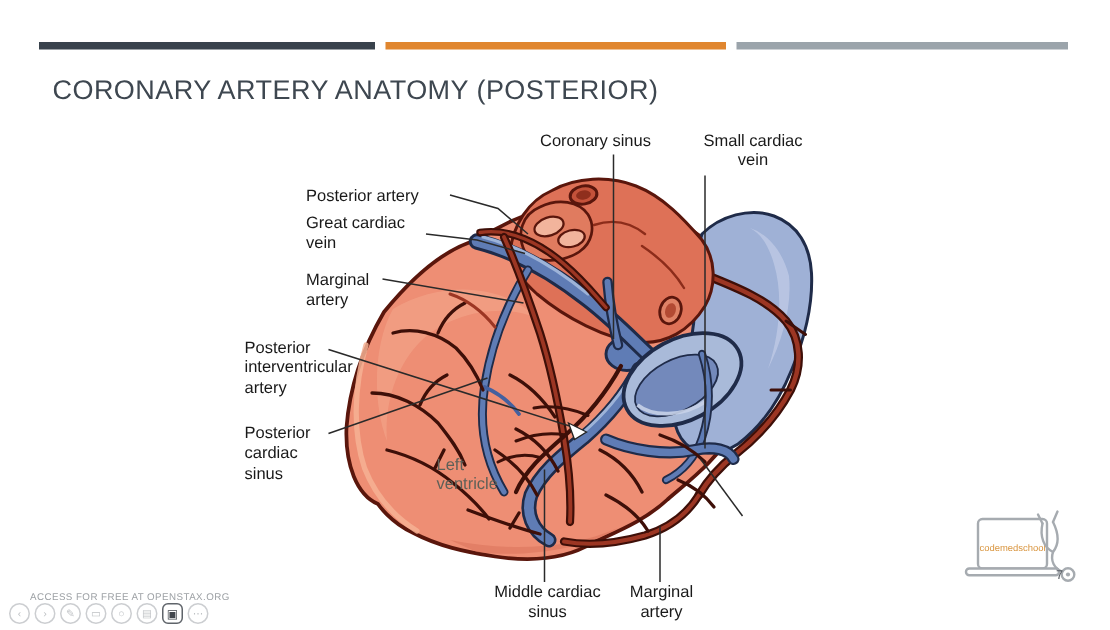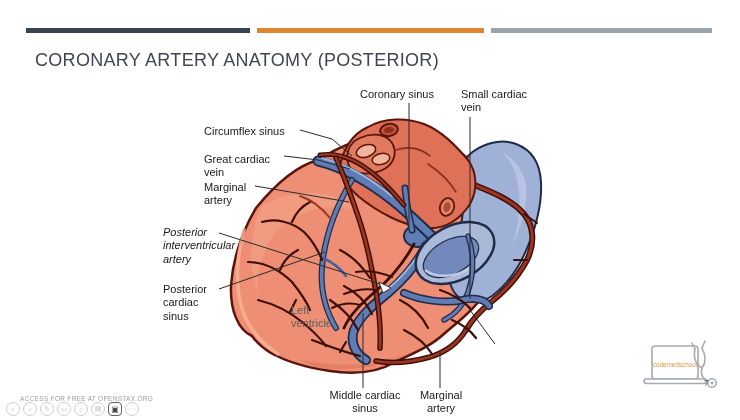--- a/index.html
+++ b/index.html
@@ -10,27 +10,27 @@
   .bar{position:absolute;top:0;height:5px;}
   .bar.dark{left:26px;width:224px;background:#39424c;}
   .bar.orange{left:257px;width:227px;background:#e0862f;}
   .bar.gray{left:491px;width:221px;background:#9ba4ab;}
   
   .title{position:absolute;left:35px;top:50px;font-size:18px;letter-spacing:.3px;
          color:#3e4750;font-weight:400;white-space:nowrap;}
   
   .lbl{position:absolute;font-size:11px;line-height:1.22;color:#191919;}
   #lbl-circumflex{left:204px;top:125px;white-space:nowrap;}
-  #lbl-gcv{left:204px;top:153px;width:80px;}
+  #lbl-gcv{left:204px;top:143px;width:80px;}
   #lbl-marg{left:204px;top:181px;width:62px;}
-  #lbl-piv{left:163px;top:226px;width:102px;font-style:italic;}
+  #lbl-piv{left:163px;top:226px;width:102px;}
   #lbl-pcv{left:163px;top:283px;width:52px;}
   #lbl-lv{left:259px;top:304px;width:48px;color:#5e6058;margin-left:32px;}
   #lbl-cs{left:360px;top:88px;white-space:nowrap;}
-  #lbl-scv{left:461px;top:88px;width:82px;}
+  #lbl-scv{left:461px;top:88px;width:82px;text-align:center;}
   #lbl-mcv{left:322px;top:389px;width:86px;text-align:center;}
   #lbl-margb{left:409px;top:389px;width:64px;text-align:center;}
   #lbl-rca{left:482px;top:345px;width:54px;}
   
   svg.art{position:absolute;left:0;top:0;}
   
   .openstax-note{position:absolute;left:20px;top:395px;font-size:6.5px;letter-spacing:.3px;
                  color:#9da1a5;white-space:nowrap;}
   .toolbar{position:absolute;left:6px;top:402px;display:flex;gap:3px;}
   .tool{width:12px;height:12px;border:1px solid #ccced1;border-radius:50%;
@@ -161,21 +161,21 @@
       <line x1="219" y1="289" x2="325" y2="252"></line>
       <line x1="409" y1="103" x2="409" y2="226"></line>
       <line x1="470" y1="117" x2="470" y2="299"></line>
       <line x1="363" y1="388" x2="363" y2="313"></line>
       <line x1="440" y1="388" x2="440" y2="351"></line>
       <line x1="495" y1="344" x2="467" y2="306"></line>
     </g>
     <polygon points="391,288 379,282 383,293" fill="#ffffff" stroke="#222222" stroke-width="0.9"></polygon>
   </svg>
 
-  <div class="lbl" id="lbl-circumflex">Circumflex sinus</div>
+  <div class="lbl" id="lbl-circumflex">Posterior artery</div>
   <div class="lbl" id="lbl-gcv">Great cardiac vein</div>
   <div class="lbl" id="lbl-marg">Marginal artery</div>
   <div class="lbl" id="lbl-piv">Posterior interventricular artery</div>
   <div class="lbl" id="lbl-pcv">Posterior cardiac sinus</div>
   <div class="lbl" id="lbl-lv">Left ventricle</div>
   <div class="lbl" id="lbl-cs">Coronary sinus</div>
   <div class="lbl" id="lbl-scv">Small cardiac vein</div>
   <div class="lbl" id="lbl-mcv">Middle cardiac sinus</div>
   <div class="lbl" id="lbl-margb">Marginal artery</div>
 

